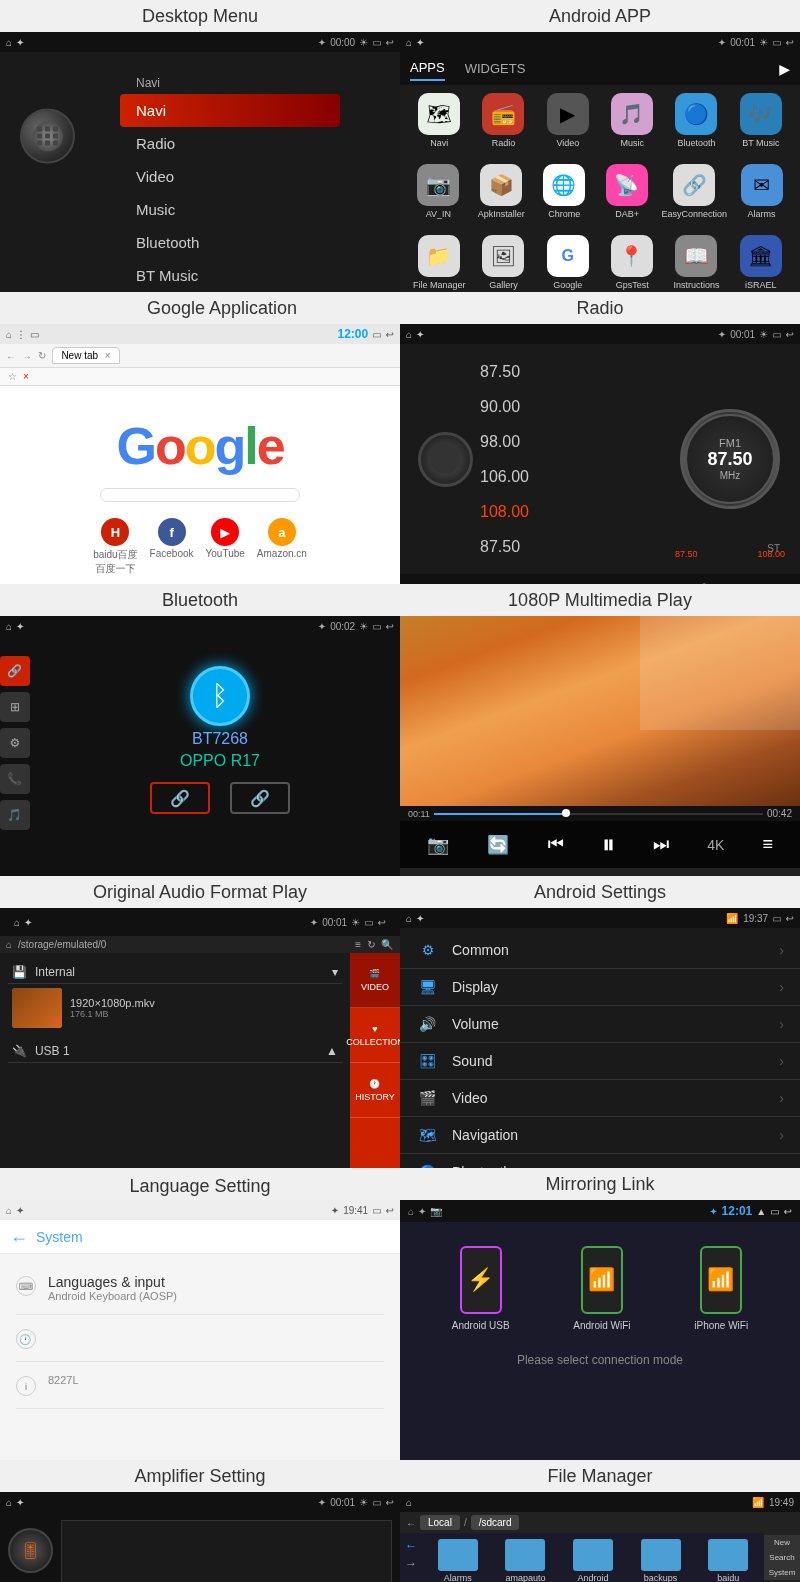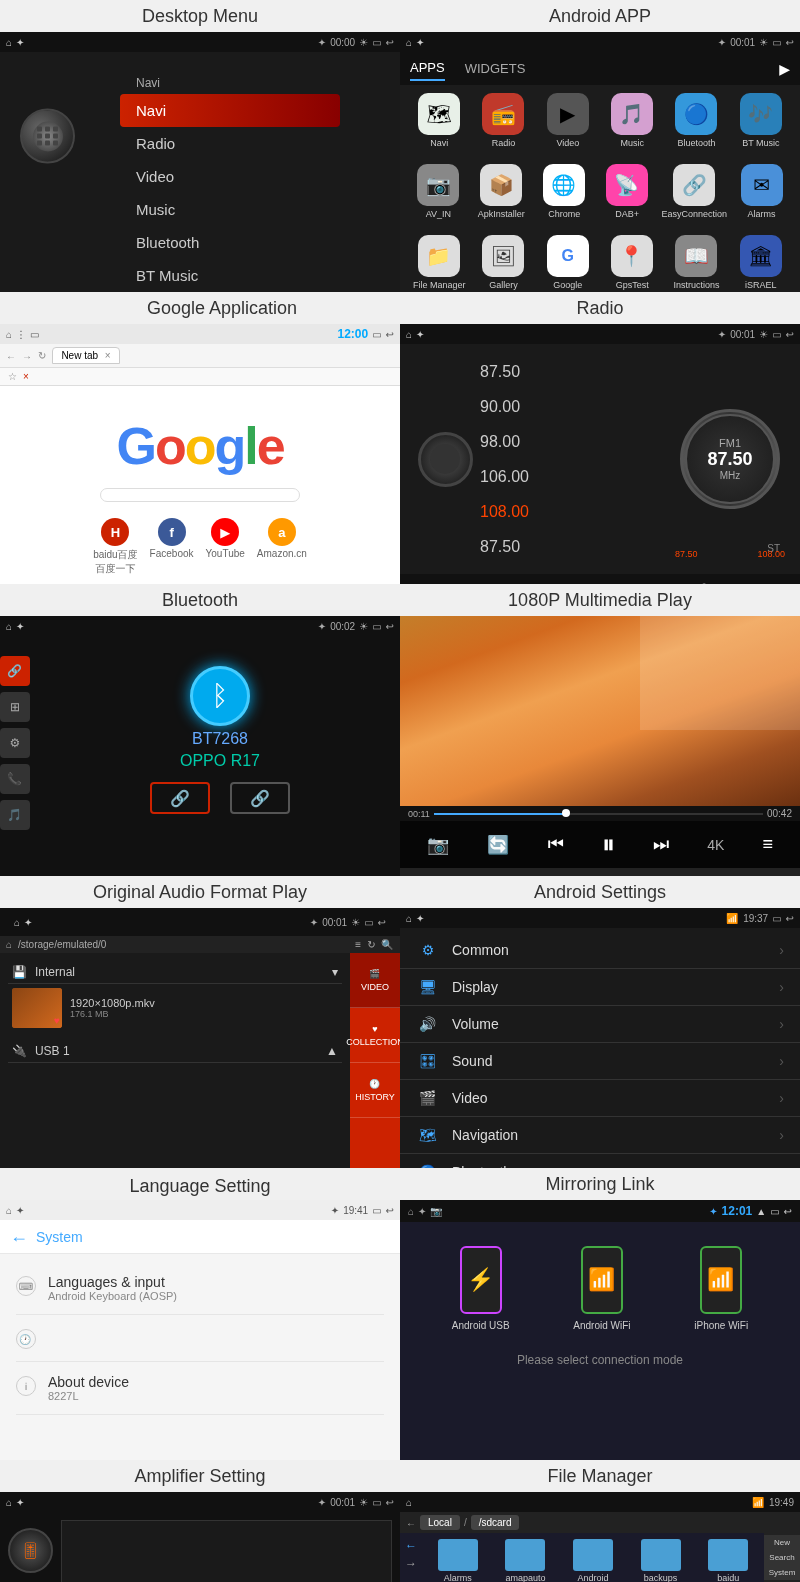--- a/index.html
+++ b/index.html
@@ -1280,21 +1280,20 @@
             <div class="lang-item-title">Languages &amp; input</div>
             <div class="lang-item-subtitle">Android Keyboard (AOSP)</div>
           </div>
         </div>
         <div class="lang-item">
           <div class="lang-item-icon">🕐</div>
         </div>
         <div class="lang-item">
           <div class="lang-item-icon">ℹ</div>
           <div class="lang-item-text">
-            <div class="lang-item-title">About device</div>
             <div class="lang-item-subtitle">8227L</div>
           </div>
         </div>
       </div>
     </div>
 
     <div class="panel mirror-panel">
       <div class="mirror-topbar">
         <div class="mirror-topbar-left">
           <span>⌂</span>

